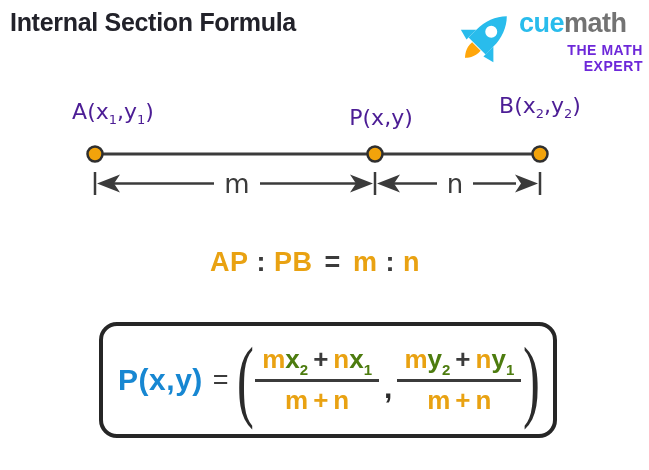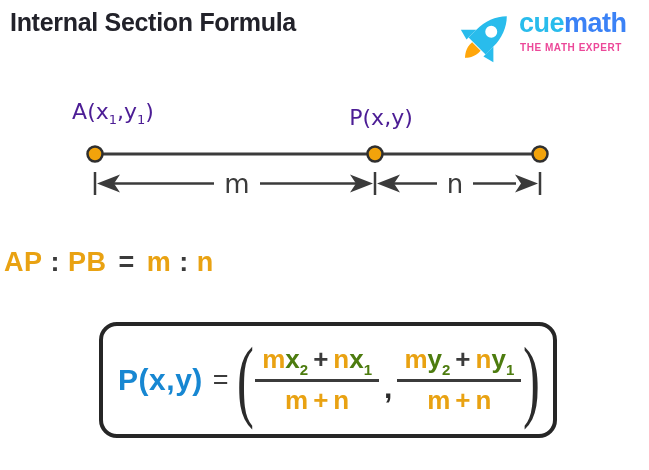--- a/index.html
+++ b/index.html
@@ -6,36 +6,36 @@
   .canvas{position:relative;width:649px;height:470px;background:#ffffff;overflow:hidden;
           font-family:"Liberation Sans",sans-serif;}
 
   
   .page-title{position:absolute;left:10px;top:8px;font-size:25px;font-weight:700;
               color:#22222a;letter-spacing:-0.3px;}
   .logo{position:absolute;right:6px;top:2px;width:186px;height:66px;}
   .rocket{position:absolute;left:0px;top:2px;}
   .brand{position:absolute;left:62px;top:6px;font-size:27px;font-weight:700;letter-spacing:-0.5px;}
   .brand .cue{color:#29BCEC;text-align:right;}
-  .brand .math{color:#3b82f6;}
-  .tagline{position:absolute;left:63px;top:40px;font-size:10px;font-weight:700;color:#ec4899;
-           letter-spacing:0.55px;}
+  .brand .math{color:#737373;}
+  .tagline{position:absolute;left:63px;top:40px;font-size:14px;font-weight:700;color:#6d28d9;
+           letter-spacing:0.55px;text-align:right;}
 
   
   .gfx{position:absolute;left:0;top:0;pointer-events:none;}
 
   
   .pt-label{position:absolute;transform:translateX(-50%);font-family:"DejaVu Sans",sans-serif;
             font-size:22px;color:#4c1d95;white-space:nowrap;}
   .lblsub{font-size:13px;vertical-align:-5px;}
   .dim-label{position:absolute;transform:translateX(-50%);font-family:"DejaVu Sans",sans-serif;
              font-size:26px;color:#3b3b3b;line-height:1;}
 
   
-  .ratio{position:absolute;left:0;top:247px;width:630px;
+  .ratio{position:absolute;left:0;top:247px;width:630px;text-align:center;
          font-size:27px;font-weight:700;letter-spacing:0.5px;white-space:nowrap;}
   .ratio span{margin:0 4px;}
   .orange{color:#E9A212;}
   .blue{color:#4d7c0f;}
   .dark{color:#3b3b3b;}
 
   
   .formula-box{position:absolute;left:99px;top:322px;width:450px;height:108px;
                border:4px solid #262626;border-radius:18px;background:#fff;
                display:flex;align-items:center;justify-content:center;}
@@ -96,20 +96,21 @@
 
     <circle cx="95" cy="154" r="7.5" fill="#F2A30B" stroke="#2f2f2f" stroke-width="2.5"></circle>
     <circle cx="375" cy="154" r="7.5" fill="#F2A30B" stroke="#2f2f2f" stroke-width="2.5"></circle>
     <circle cx="540" cy="154" r="7.5" fill="#F2A30B" stroke="#2f2f2f" stroke-width="2.5"></circle>
   </svg>
 
   <div class="pt-label" style="left:113px;top:99px;"><span>A(x</span><span class="lblsub">1</span><span>,y</span><span class="lblsub">1</span><span>)</span></div>
 
   <div class="pt-label" style="left:381px;top:105px;"><span>P(x,y)</span></div>
 
+  <div class="pt-label" style="left:540px;top:93px;"><span>B(x</span><span class="lblsub">2</span><span>,y</span><span class="lblsub">2</span><span>)</span></div>
 
   <div class="dim-label" style="left:237px;top:171px;">m</div>
   <div class="dim-label" style="left:455px;top:171px;">n</div>
 
   <div class="ratio">
     <span class="orange">AP</span><span class="dark">:</span><span class="orange">PB</span><span class="dark" style="margin:0 8px;">=</span><span class="orange">m</span><span class="dark">:</span><span class="orange">n</span>
   </div>
 
   <div class="formula-box">
     <span class="f-lhs">P(x,y)</span>

